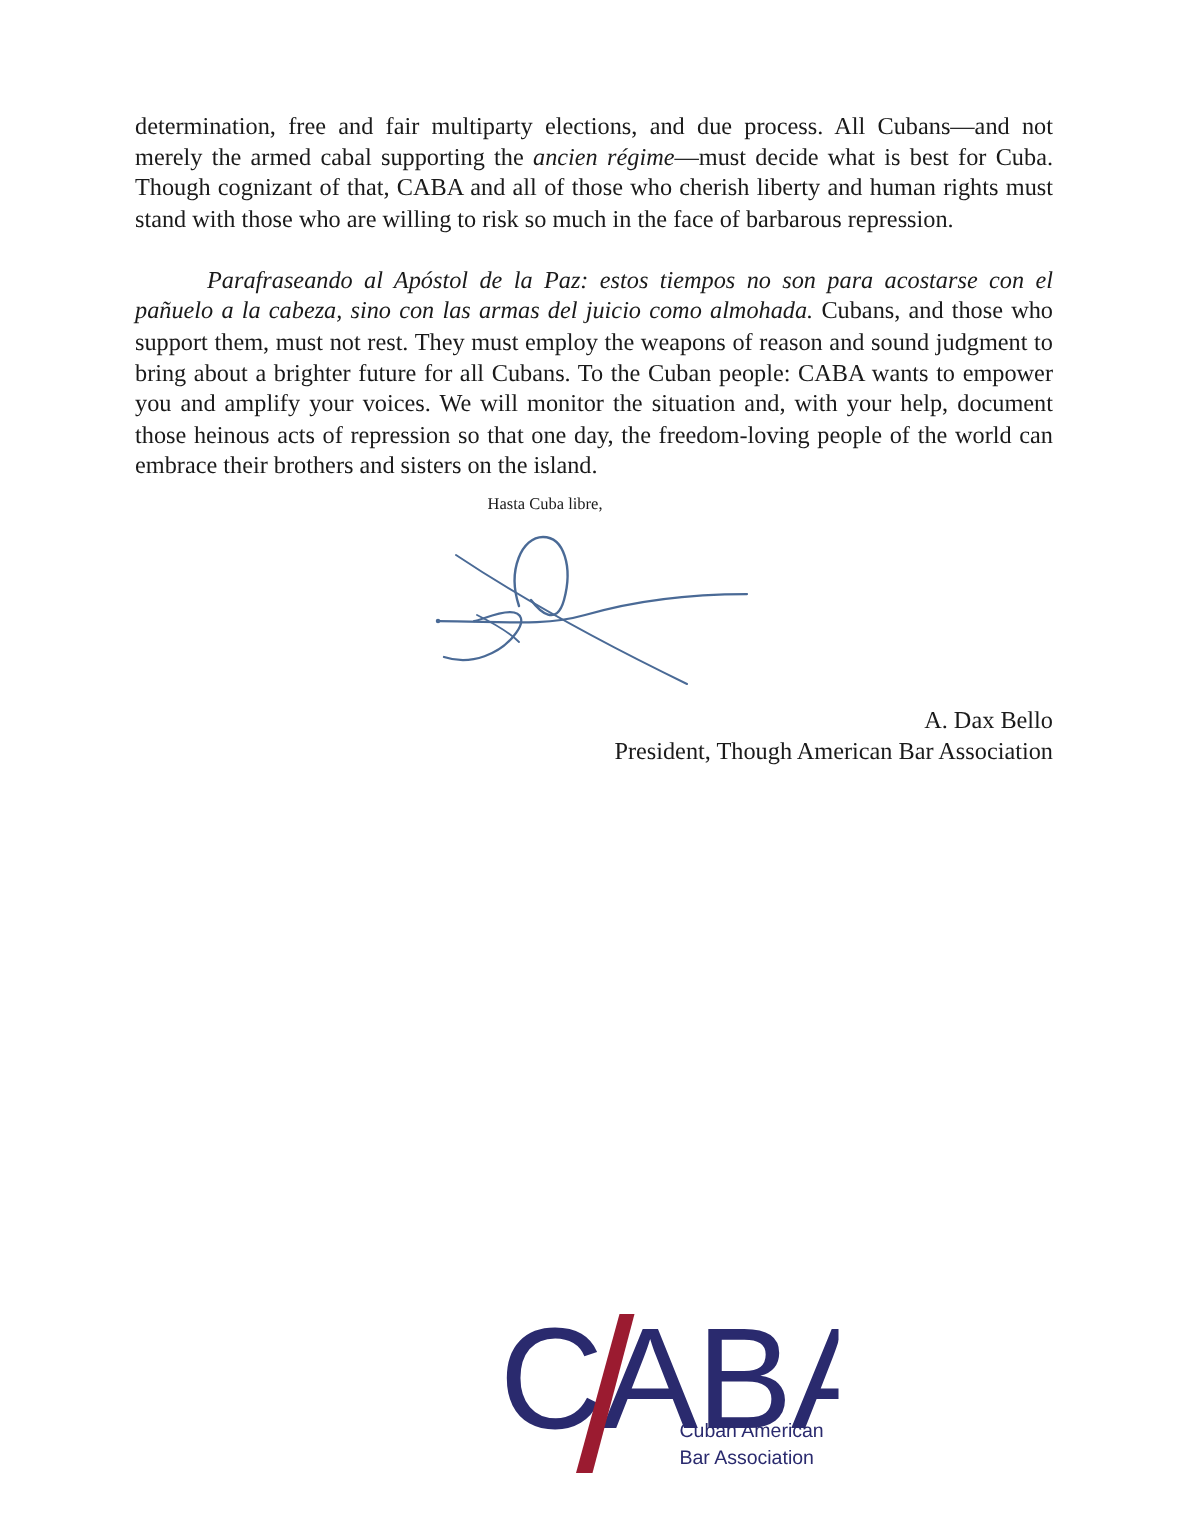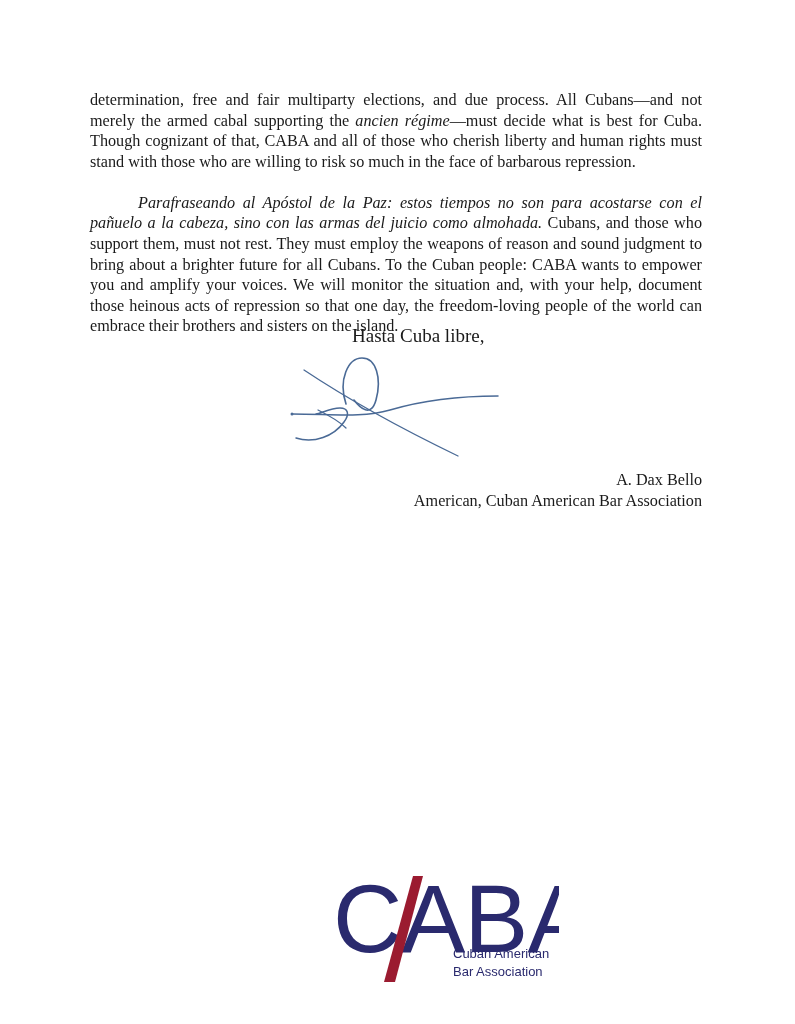--- a/index.html
+++ b/index.html
@@ -15,21 +15,21 @@
     background: #ffffff;
     overflow: hidden;
     font-family: "Liberation Serif", "DejaVu Serif", serif;
     color: #1a1a1a;
   }
 
   
   .body-block {
     position: absolute;
     left: 90px;
-    top: 90px;
+    top: 74px;
     width: 612px;
   }
 
   .para {
     margin: 0;
     font-size: 16.2px;
     line-height: 20.6px;
     text-align: justify;
     text-justify: inter-word;
     color: #1a1a1a;
@@ -44,23 +44,23 @@
     text-indent: 48px;
   }
 
   .para i, .para .it {
     font-style: italic;
   }
 
   
   .closing {
     position: absolute;
-    left: 352px;
+    left: 325px;
     top: 326px;
-    font-size: 19px;
+    font-size: 11px;
     line-height: 20.6px;
     white-space: nowrap;
   }
 
   
   .signature {
     position: absolute;
     left: 286px;
     top: 352px;
     width: 220px;
@@ -138,21 +138,21 @@
       <path d="M10 86 C 28 92, 48 84, 58 70 C 64 62, 62 56, 54 56 C 44 56, 34 62, 30 62" stroke-width="1.5" stroke="#4a6a96"></path>
 
       <path d="M32 58 C 44 64, 54 70, 60 76" stroke-width="1.2" stroke="#4a6a96"></path>
 
       <circle cx="6" cy="62" r="1.5" fill="#4a6a96" stroke="none"></circle>
     </svg>
   </div>
 
   <div class="name-block">
     <div class="name-line">A. Dax Bello</div>
-    <div class="name-line">American, Cuban American Bar Association</div>
+    <div class="name-line">President, Though American Bar Association</div>
   </div>
 
   <div class="logo">
     <svg viewBox="0 0 228 120" xmlns="http://www.w3.org/2000/svg">
       <text class="logo-wordmark" id="lg-word" x="2" y="86" font-size="96" fill="#2a2a6e">CABA</text>
 
       <polygon points="82,10 92,10 64,116 53,116" fill="#9b1b30"></polygon>
       <text class="logo-tagline" id="lg-tl1" x="122" y="92" font-size="13" fill="#2a2a6e">Cuban American</text>
       <text class="logo-tagline" id="lg-tl2" x="122" y="110" font-size="13" fill="#2a2a6e">Bar Association</text>
     </svg>

